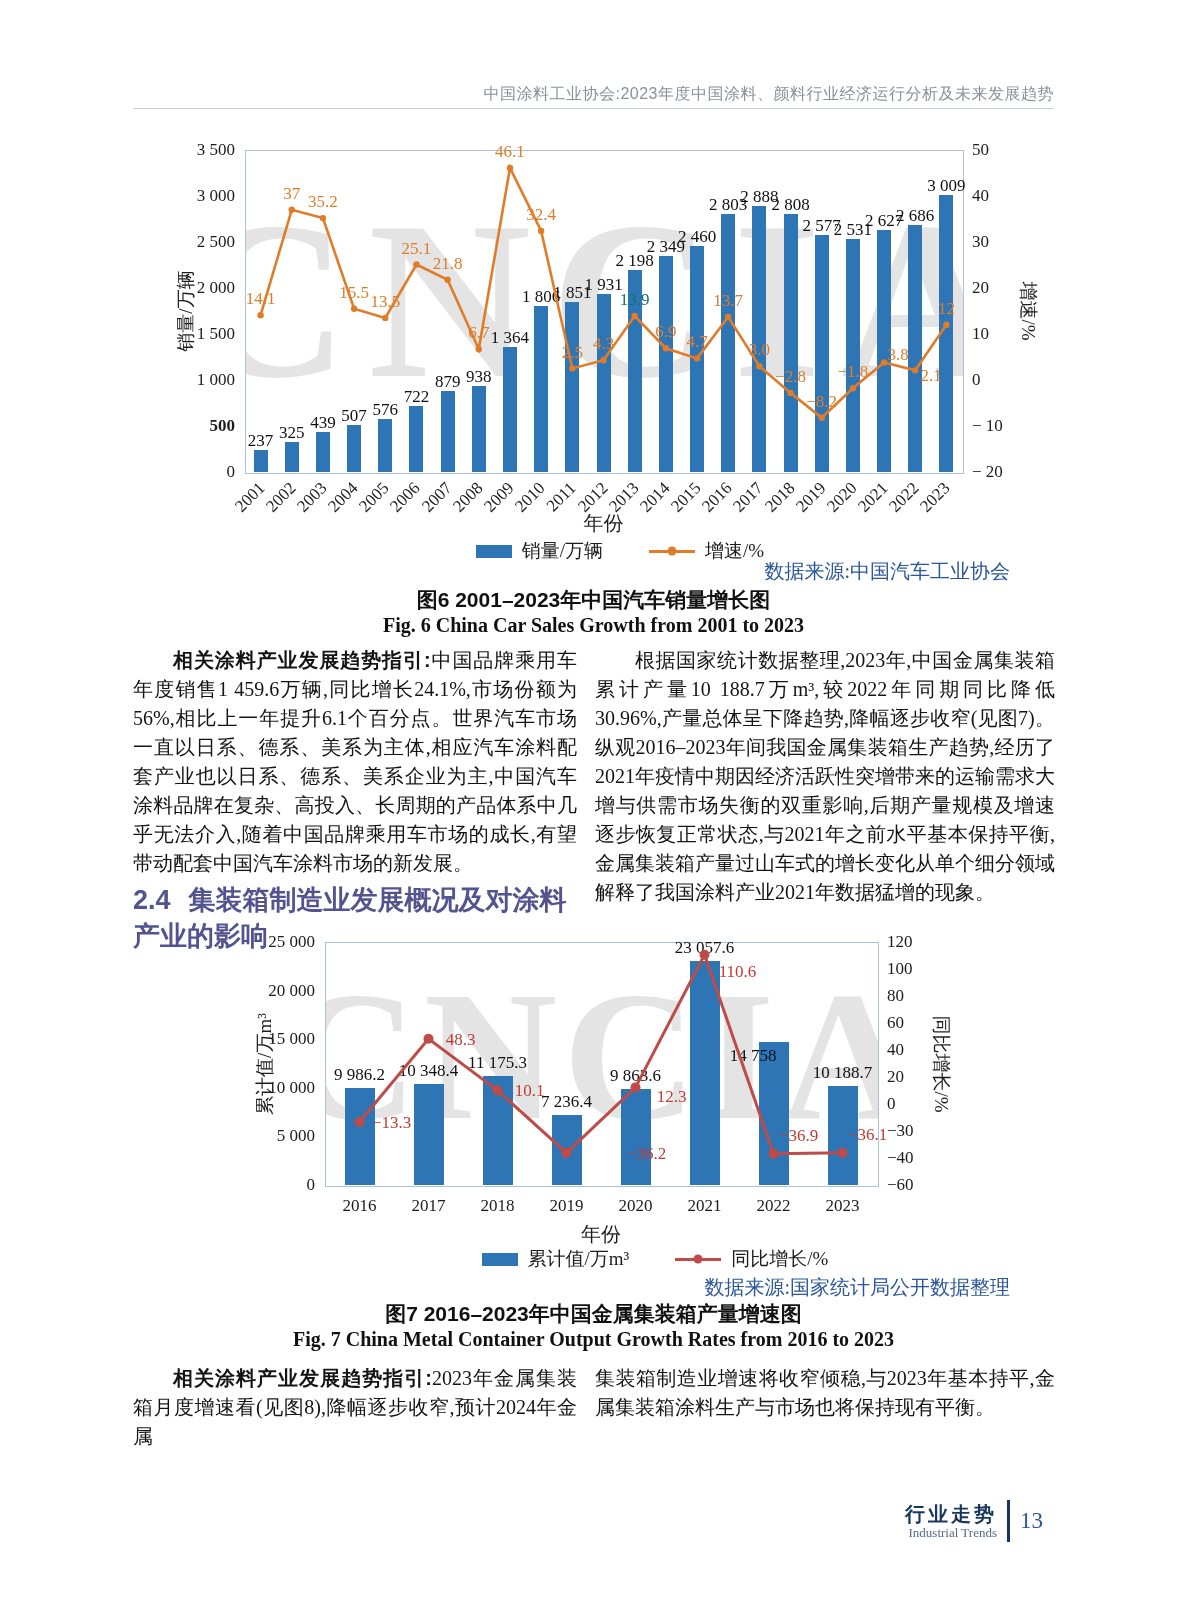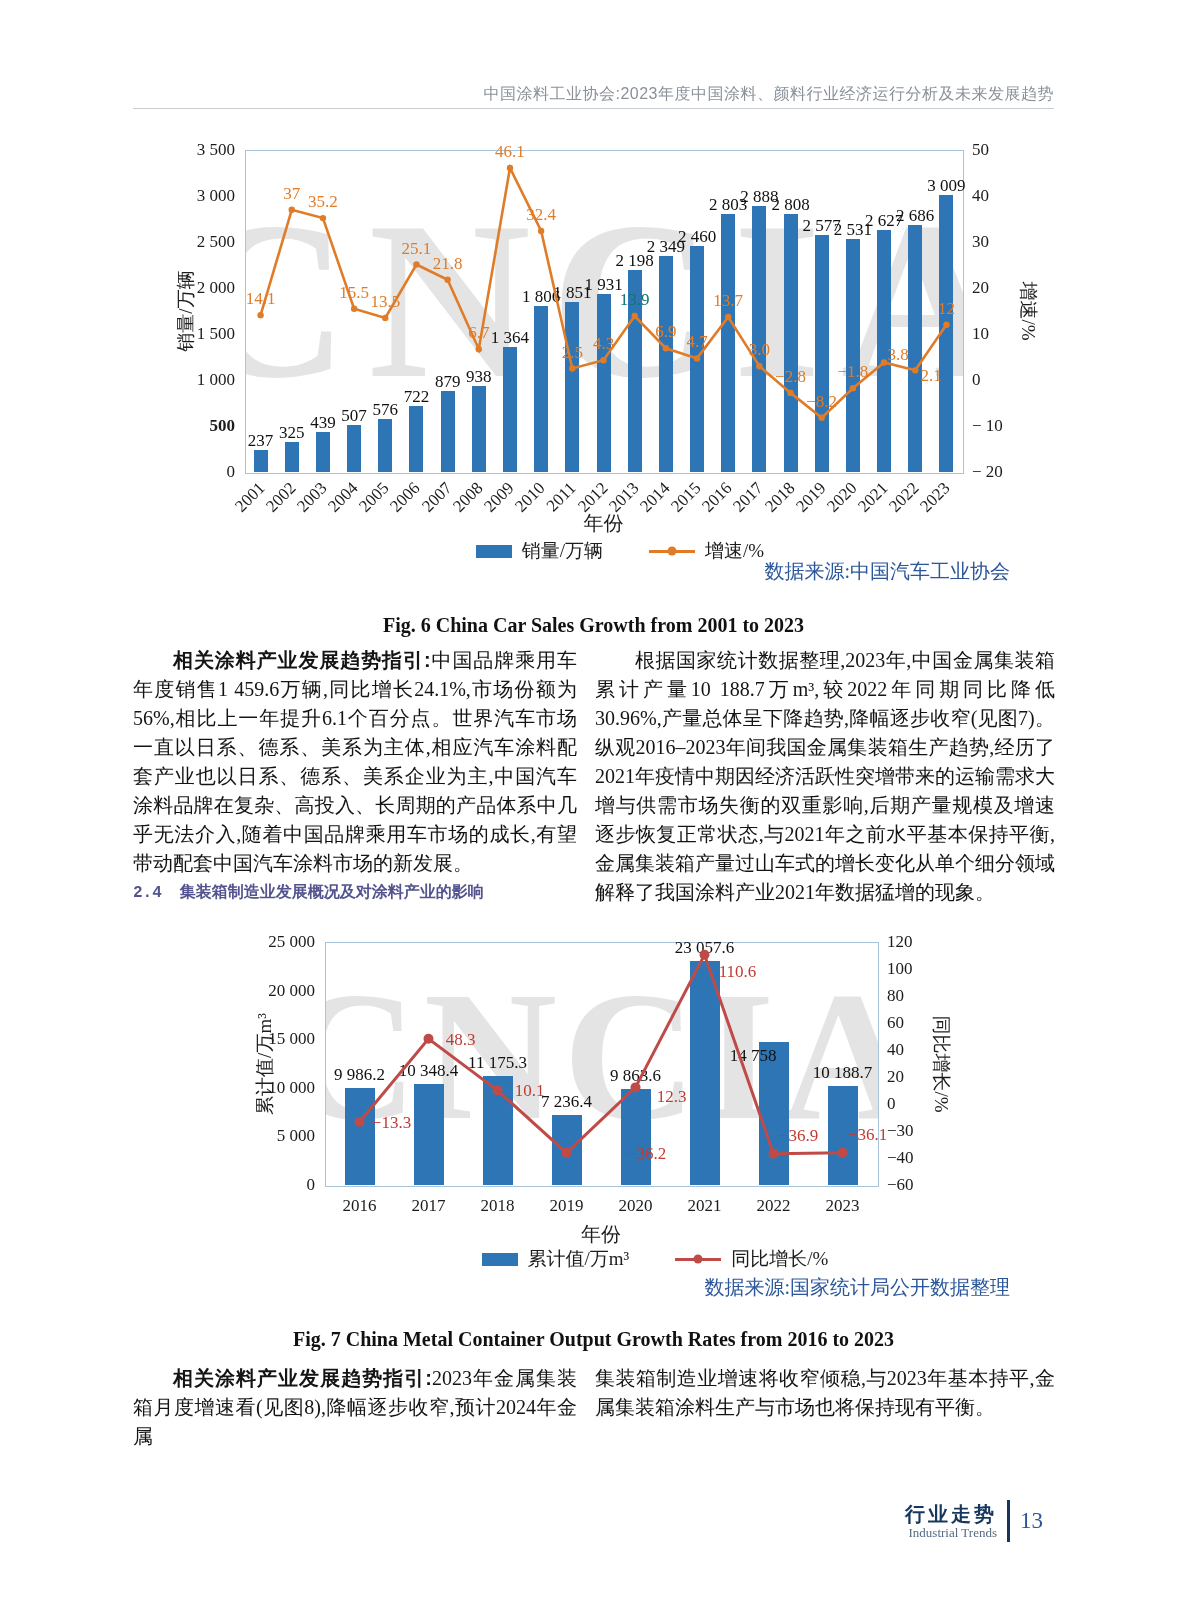--- a/index.html
+++ b/index.html
@@ -33,21 +33,21 @@
   .caption-zh{position:absolute;left:0;width:1187px;text-align:center;font-weight:bold;font-size:21px;color:#111;
       font-family:"Liberation Sans","DejaVu Sans",sans-serif;}
   .caption-en{position:absolute;left:0;width:1187px;text-align:center;font-weight:bold;font-size:20px;color:#111;
       font-family:"Liberation Serif","DejaVu Serif",serif;}
   
   .col{position:absolute;font-size:20px;line-height:29px;text-align:justify;color:#141414;}
   .col p{margin:0;}
   .indent{text-indent:2em;}
   .lead{font-family:"Liberation Sans","DejaVu Sans",sans-serif;font-weight:bold;}
   .section-heading{position:absolute;left:133px;top:882px;width:460px;
-      font-family:Liberation Mono, monospace;font-weight:bold;font-size:16px;color:#53548f;}
+      font-family:Liberation Sans, sans-serif;font-weight:bold;font-size:27px;color:#53548f;}
   .section-heading .num{margin-right:18px;}
   
   .footer{position:absolute;top:1500px;left:905px;display:flex;align-items:center;gap:10px;}
   .footer-text{text-align:right;}
   .footer-zh{font-family:"Liberation Sans","DejaVu Sans",sans-serif;font-weight:bold;font-size:20px;color:#17365d;letter-spacing:3px;line-height:22px;}
   .footer-en{font-size:13px;color:#566b84;line-height:15px;}
   .footer-bar{width:3px;height:42px;background:#17365d;}
   .footer-page{font-size:23px;color:#2b579a;}
 </style>
 </head>
@@ -207,20 +207,21 @@
         <div class="legend-item">
           <span class="legend-line" style="background: rgb(224, 124, 40);">
             <span class="dot" style="background: rgb(224, 124, 40);"></span>
           </span>
           <span>增速/%</span>
         </div>
       </div>
     </div>
 
   <div class="source" style="top:558px;">数据来源:中国汽车工业协会</div>
+  <div class="caption-zh" style="top:586px;">图6  2001–2023年中国汽车销量增长图</div>
   <div class="caption-en" style="top:614px;">Fig. 6  China Car Sales Growth from 2001 to 2023</div>
 
   <div class="col" style="left:133px;top:646px;width:444px;">
     <p class="indent"><span class="lead">相关涂料产业发展趋势指引:</span><span>中国品牌乘用车年度销售1 459.6万辆,同比增长24.1%,市场份额为56%,相比上一年提升6.1个百分点。世界汽车市场一直以日系、德系、美系为主体,相应汽车涂料配套产业也以日系、德系、美系企业为主,中国汽车涂料品牌在复杂、高投入、长周期的产品体系中几乎无法介入,随着中国品牌乘用车市场的成长,有望带动配套中国汽车涂料市场的新发展。</span></p>
   </div>
 
   <div class="section-heading">
     <span class="num">2.4</span><span>集装箱制造业发展概况及对涂料产业的影响</span>
   </div>
 
@@ -302,20 +303,21 @@
         <div class="legend-item">
           <span class="legend-line" style="background: rgb(190, 75, 72);">
             <span class="dot" style="background: rgb(190, 75, 72);"></span>
           </span>
           <span>同比增长/%</span>
         </div>
       </div>
     </div>
 
   <div class="source" style="top:1274px;">数据来源:国家统计局公开数据整理</div>
+  <div class="caption-zh" style="top:1300px;">图7  2016–2023年中国金属集装箱产量增速图</div>
   <div class="caption-en" style="top:1328px;">Fig. 7  China Metal Container Output Growth Rates from 2016 to 2023</div>
 
   <div class="col" style="left:133px;top:1364px;width:444px;">
     <p class="indent"><span class="lead">相关涂料产业发展趋势指引:</span><span>2023年金属集装箱月度增速看(见图8),降幅逐步收窄,预计2024年金属</span></p>
   </div>
   <div class="col" style="left:595px;top:1364px;width:460px;">
     <p>集装箱制造业增速将收窄倾稳,与2023年基本持平,金属集装箱涂料生产与市场也将保持现有平衡。</p>
   </div>
 
   <div class="footer">

